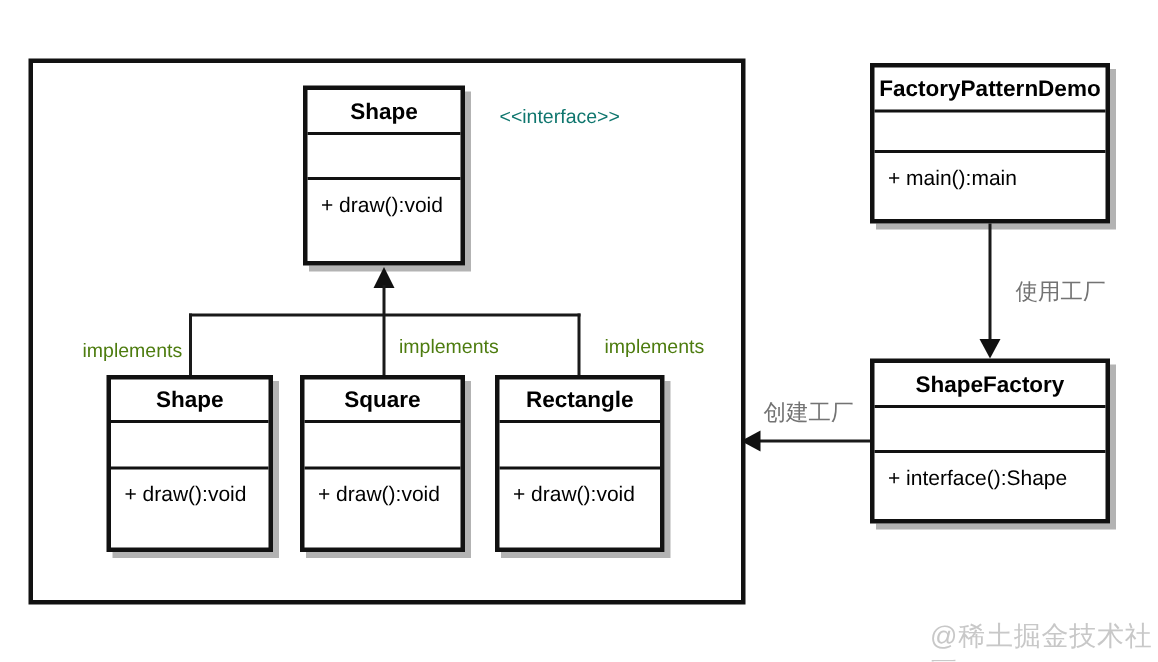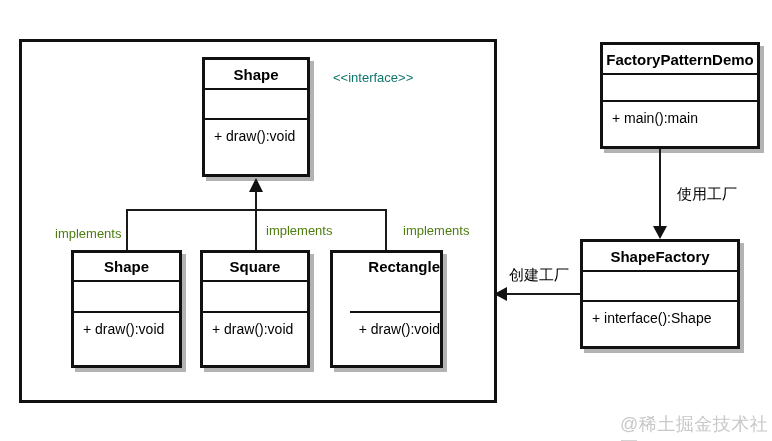--- a/index.html
+++ b/index.html
@@ -57,21 +57,21 @@
     border-left:7px solid transparent;border-right:7px solid transparent;
     border-top:13px solid #111;
   }
   .arrow-left{
     position:absolute;width:0;height:0;
     border-top:7px solid transparent;border-bottom:7px solid transparent;
     border-right:13px solid #111;
   }
 
   .lbl{position:absolute;font-size:13px;color:#4d7c0f;white-space:nowrap;}
-  .lbl-cn{position:absolute;font-size:15px;color:#000000;white-space:nowrap;}
+  .lbl-cn{position:absolute;font-size:15px;color:#737373;white-space:nowrap;}
   .stereotype{position:absolute;font-size:13px;color:#0f766e;white-space:nowrap;}
   .watermark{
     position:absolute;left:620px;top:412px;width:150px;
     font-size:18px;color:#c8c8c8;text-align:left;letter-spacing:0.5px;
   }
 </style>
 </head>
 <body>
 
 <div class="frame"></div>
@@ -88,27 +88,27 @@
   <div class="uml-attrs"></div>
   <div class="uml-methods">+ draw():void</div>
 </div>
 
 <div class="uml-class" style="left:200px;top:250px;width:110px;height:118px;--title-h:27px;--attrs-h:31px;">
   <div class="uml-title">Square</div>
   <div class="uml-attrs"></div>
   <div class="uml-methods">+ draw():void</div>
 </div>
 
-<div class="uml-class" style="left:330px;top:250px;width:113px;height:118px;align-items:flex-end;--title-h:27px;--attrs-h:31px;">
+<div class="uml-class" style="left:330px;top:250px;width:113px;height:118px;--title-h:27px;--attrs-h:31px;">
   <div class="uml-title">Rectangle</div>
   <div class="uml-attrs"></div>
   <div class="uml-methods">+ draw():void</div>
 </div>
 
-<div class="uml-class" style="left:600px;top:42px;width:160px;height:107px;--title-h:28px;--attrs-h:27px;">
+<div class="uml-class" style="left:580px;top:42px;width:160px;height:107px;--title-h:28px;--attrs-h:27px;">
   <div class="uml-title">FactoryPatternDemo</div>
   <div class="uml-attrs"></div>
   <div class="uml-methods">+ main():main</div>
 </div>
 
 <div class="uml-class" style="left:580px;top:239px;width:160px;height:110px;--title-h:28px;--attrs-h:30px;">
   <div class="uml-title">ShapeFactory</div>
   <div class="uml-attrs"></div>
   <div class="uml-methods">+ interface():Shape</div>
 </div>

